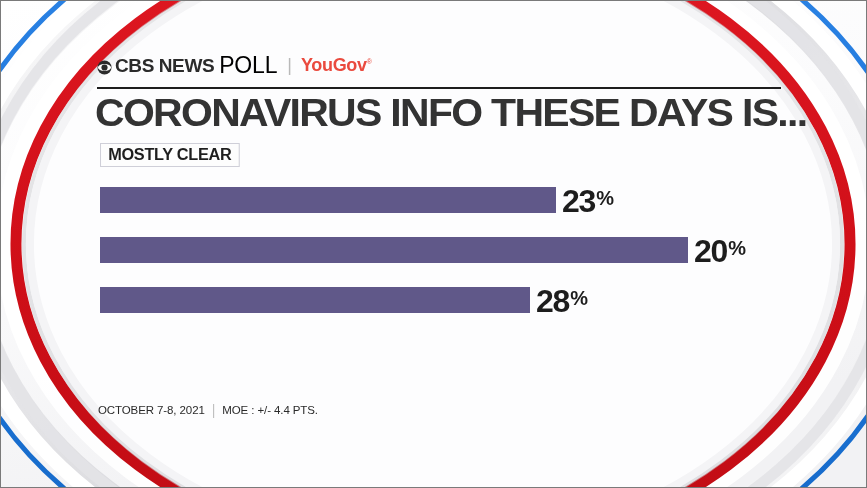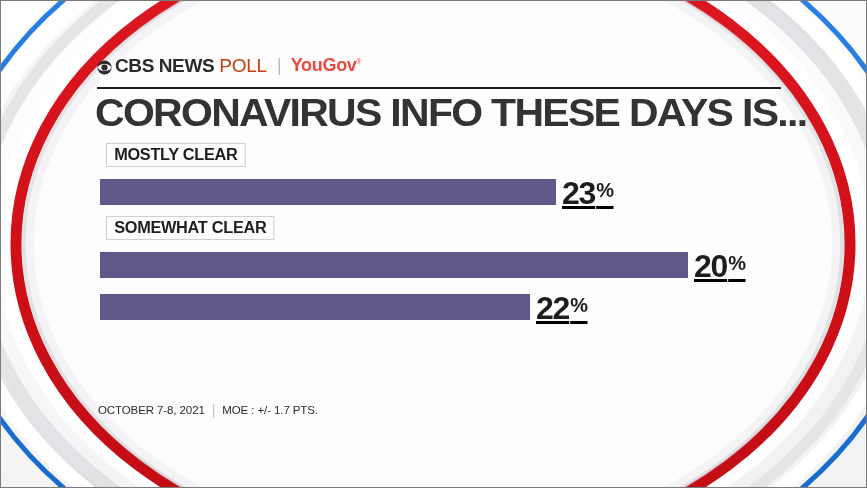--- a/index.html
+++ b/index.html
@@ -64,23 +64,23 @@
     font-family: "Liberation Sans", sans-serif;
     font-weight: bold;
     font-size: 19px;
     letter-spacing: -0.4px;
     color: #2b2b2b;
     line-height: 19px;
   }
   .brand-poll {
     font-family: "Liberation Sans", sans-serif;
     font-weight: normal;
-    font-size: 19px;
+    font-size: 23px;
     letter-spacing: -0.2px;
-    color: #c2410c;
+    color: #000000;
     line-height: 19px;
     margin-left: 5px;
     margin-top: 40px;
   }
   .brand-sep {
     color: #b9b9b9;
     font-size: 18px;
     margin: 0 9px 0 10px;
     line-height: 19px;
     font-weight: 300;
@@ -131,43 +131,42 @@
     top: 142px;
     width: 700px;
   }
   .row {
     position: relative;
     margin-bottom: 7px;
   }
   .cat-wrap {
     display: inline-block;
     position: relative;
-    left: 6px;
+    left: 0;
   }
   .cat {
     display: inline-block;
     border: 1px solid #cfcfd8;
     background: #fdfdfd;
     padding: 2px 7px 2px 7px;
     font-family: "Liberation Sans", sans-serif;
     font-weight: bold;
     font-size: 16px;
     letter-spacing: -0.3px;
     color: #1e1e1e;
     line-height: 18px;
     box-sizing: border-box;
     transform: scaleX(1.02);
     transform-origin: left center;
     white-space: nowrap;
   }
   .barline {
     display: flex;
     align-items: center;
-    margin-top: 7px;
-    text-decoration: underline;
+    margin-top: 15px;
   }
   .bar {
     height: 26px;
     background: #605889;
     flex: 0 0 auto;
   }
   .val {
     font-family: "Liberation Sans", sans-serif;
     font-weight: bold;
     font-size: 32px;
@@ -279,41 +278,38 @@
         <div class="cat-wrap">
           <div class="cat">MOSTLY CLEAR</div>
         </div>
         <div class="barline">
           <div class="bar" style="width: 456px; background: rgb(96, 88, 137);"></div>
           <div class="val"><span>23</span><span class="pct">%</span></div>
         </div>
       </div>
 
       <div class="row">
-        <div class="cat-wrap">
-          <div class="cat">SOMEWHAT CLEAR</div>
-        </div>
         <div class="barline">
           <div class="bar" style="width: 588px; background: rgb(96, 88, 137);"></div>
           <div class="val"><span>20</span><span class="pct">%</span></div>
         </div>
       </div>
 
       <div class="row">
       </div>
 
       <div class="row">
         <div class="barline">
           <div class="bar" style="width: 430px; background: rgb(96, 88, 137);"></div>
-          <div class="val"><span>22</span><span class="pct">%</span></div>
+          <div class="val"><span>28</span><span class="pct">%</span></div>
         </div>
       </div>
 
     </div>
 
     <div class="footer">
       <span>OCTOBER 7-8, 2021</span>
       <span class="fsep">|</span>
-      <span>MOE : +/- 1.7 PTS.</span>
+      <span>MOE : +/- 4.4 PTS.</span>
     </div>
 
   </div>
 </div>
 
 </body></html>

